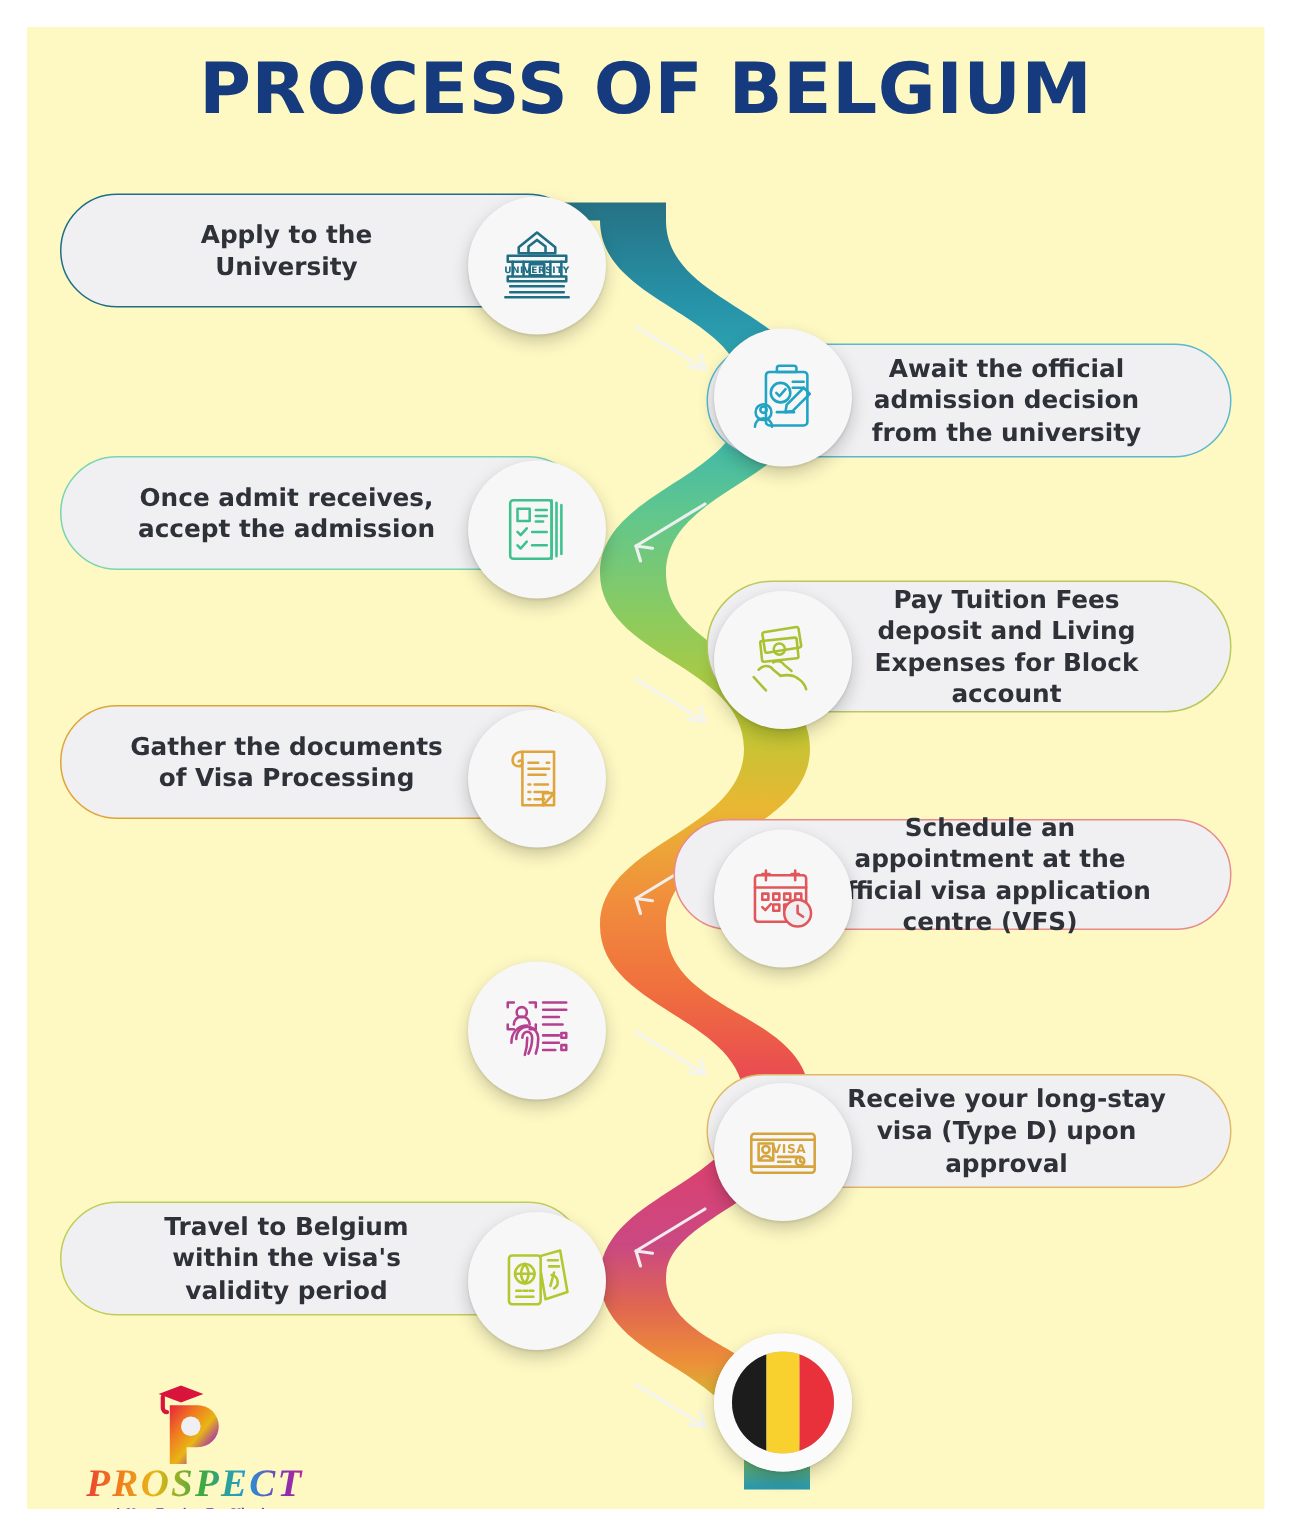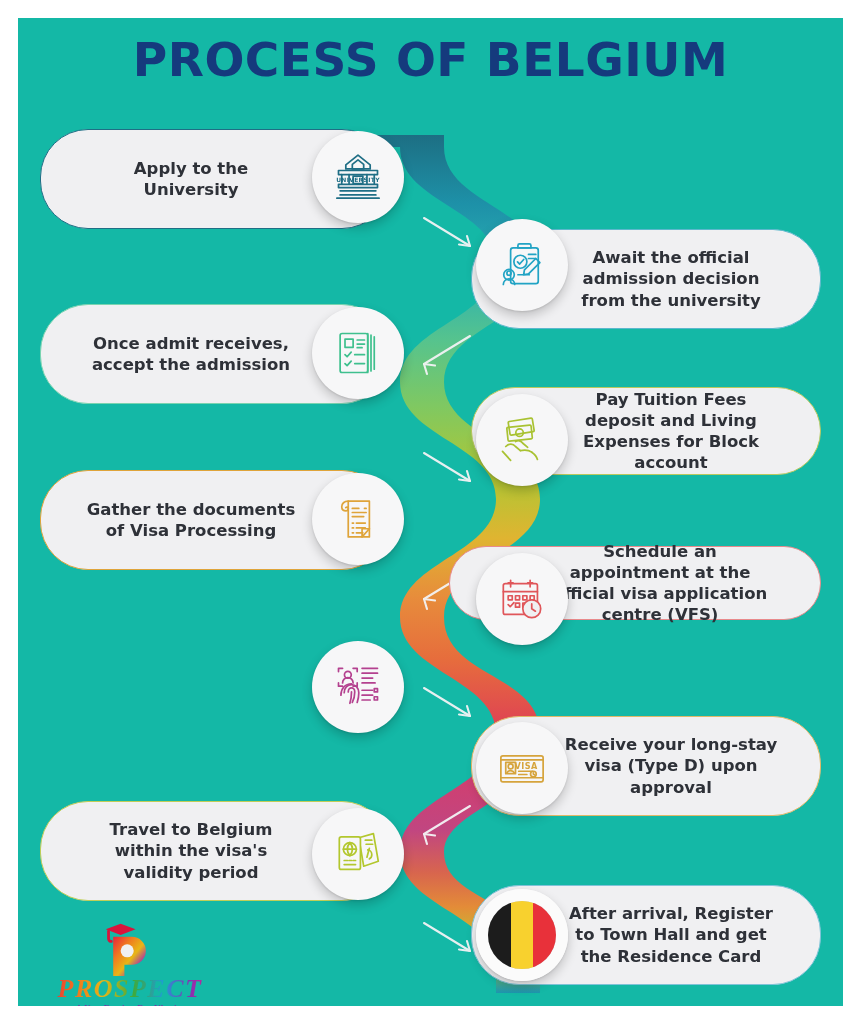--- a/index.html
+++ b/index.html
@@ -6,21 +6,21 @@
   html, body {
     width: 861px; height: 1024px;
     background: #ffffff;
     font-family: "Liberation Sans", sans-serif;
     overflow: hidden;
   }
   #canvas {
     position: absolute;
     left: 18px; top: 18px;
     width: 825px; height: 988px;
-    background: #14b8a6;
+    background: #fef9c3;
     overflow: hidden;
   }
 
   
   #title {
     position: absolute;
     top: 14px; left: 0; width: 825px;
     text-align: center;
     font-size: 47px;
     font-weight: 900;
@@ -29,21 +29,21 @@
     font-family: "DejaVu Sans", sans-serif;
     white-space: nowrap;
   }
 
   
   #ribbon { position: absolute; left: 0; top: 0; width: 825px; height: 988px; pointer-events: none; }
 
   
   .card {
     position: absolute;
-    height: 100px;
+    height: 76px;
     background: #f0f0f2;
     border: 1.6px solid #888;
     border-radius: 48px;
     display: flex;
     align-items: center;
   }
   .card.left  { left: 22px;  width: 350px; justify-content: flex-start; }
   .card.right { right: 22px; width: 350px; justify-content: flex-end; }
   .card-text {
     font-family: "DejaVu Sans", sans-serif;
@@ -225,25 +225,20 @@
 visa (Type D) upon
 approval</div>
   </div>
 
   <div class="card left" style="top:783px; border-color:#c0ce57;">
     <div class="card-text">Travel to Belgium
 within the visa's
 validity period</div>
   </div>
 
-  <div class="card right" style="top:867px; border-color:#7fc3d8;">
-    <div class="card-text">After arrival, Register
-to Town Hall and get
-the Residence Card</div>
-  </div>
 
   <div class="node" style="left:294px; top:113px;">
     <svg viewBox="0 0 64 64">
       <g fill="none" stroke="#1f6e85" stroke-width="2.1" stroke-linejoin="round" stroke-linecap="round">
         <path d="M32 5 L47 17 L47 22 L17 22 L17 17 Z"></path>
         <path d="M32 11 L39 16.5 L39 22 L25 22 L25 16.5 Z"></path>
         <path d="M8 24 h48 v5 H8 Z"></path>
         <path d="M12 29 v11 M21 29 v11 M43 29 v11 M52 29 v11"></path>
         <path d="M26 31 h12 v9 H26 Z"></path>
         <path d="M8 41 h48 v4 H8 Z"></path>

